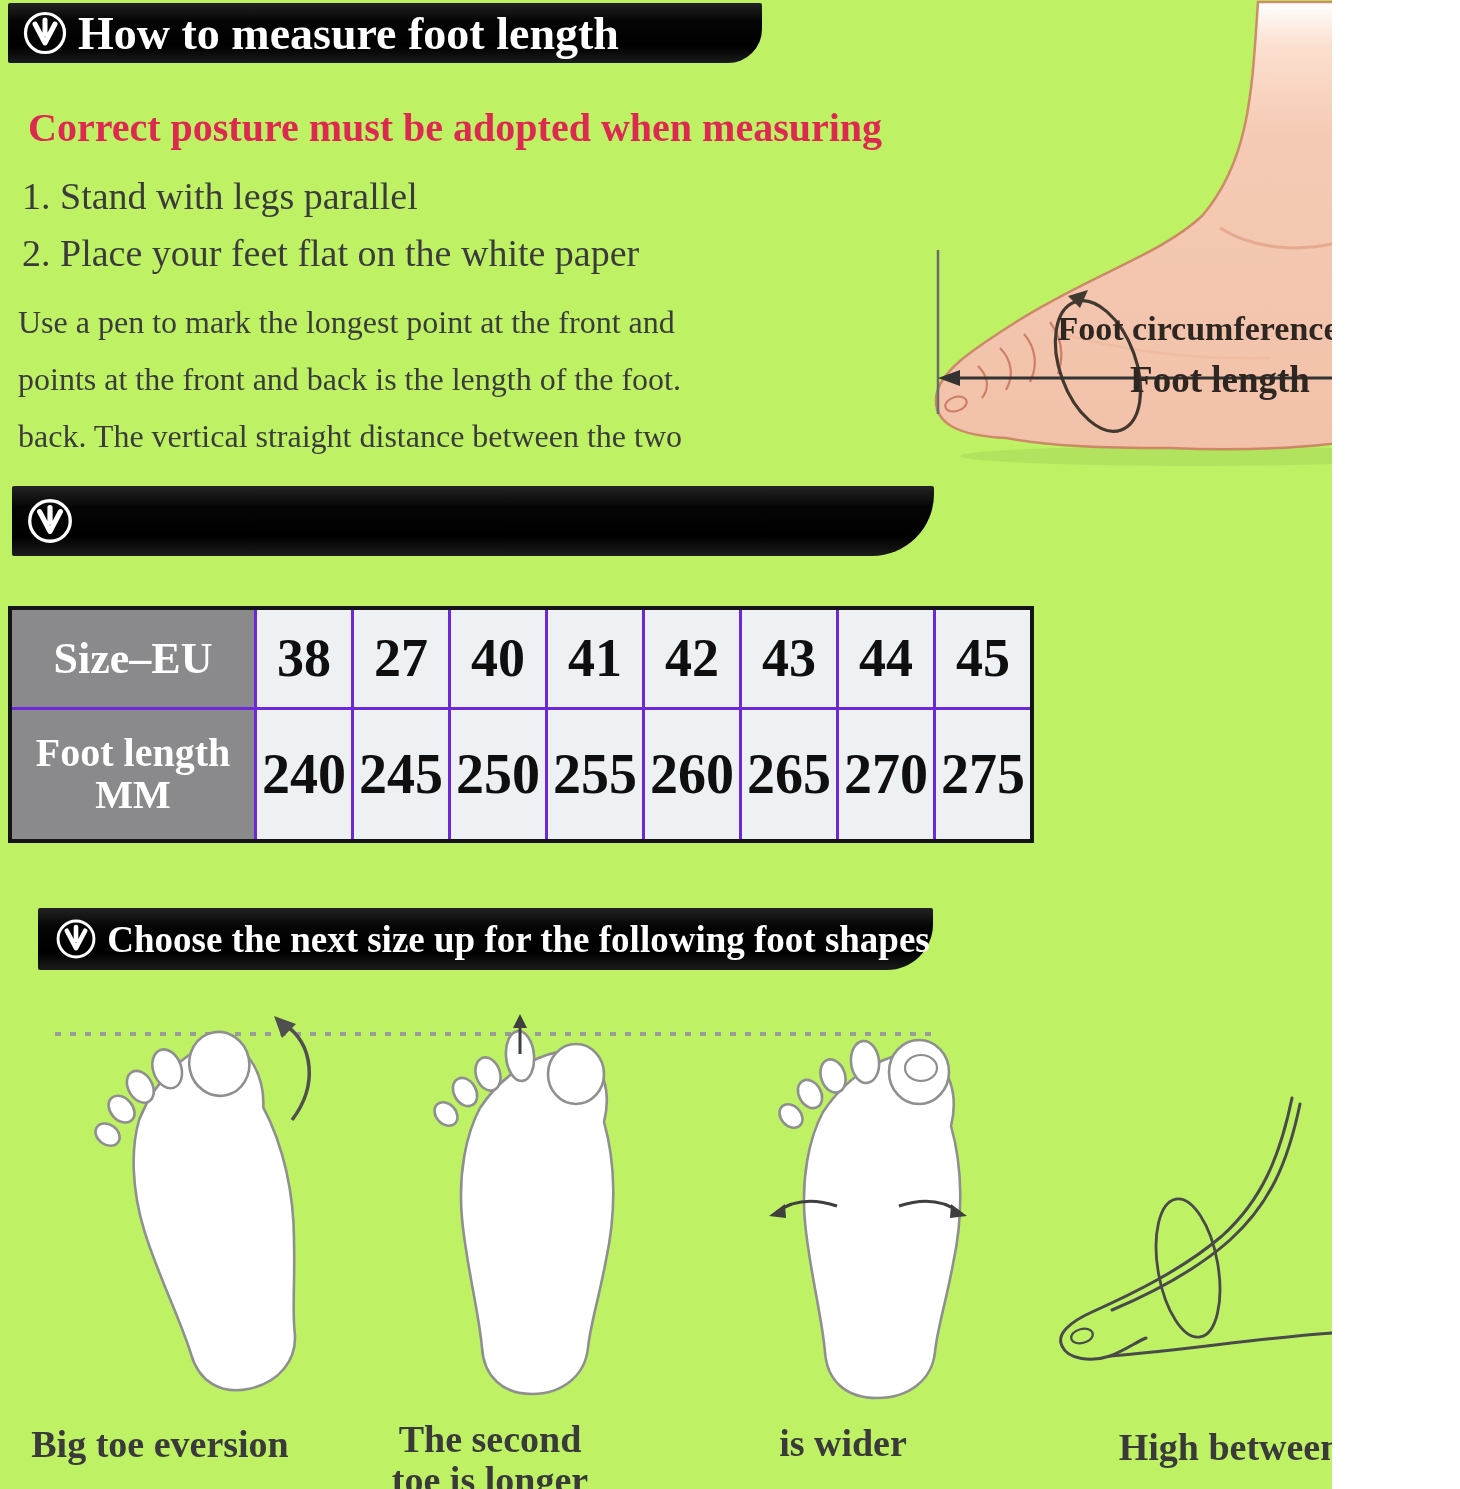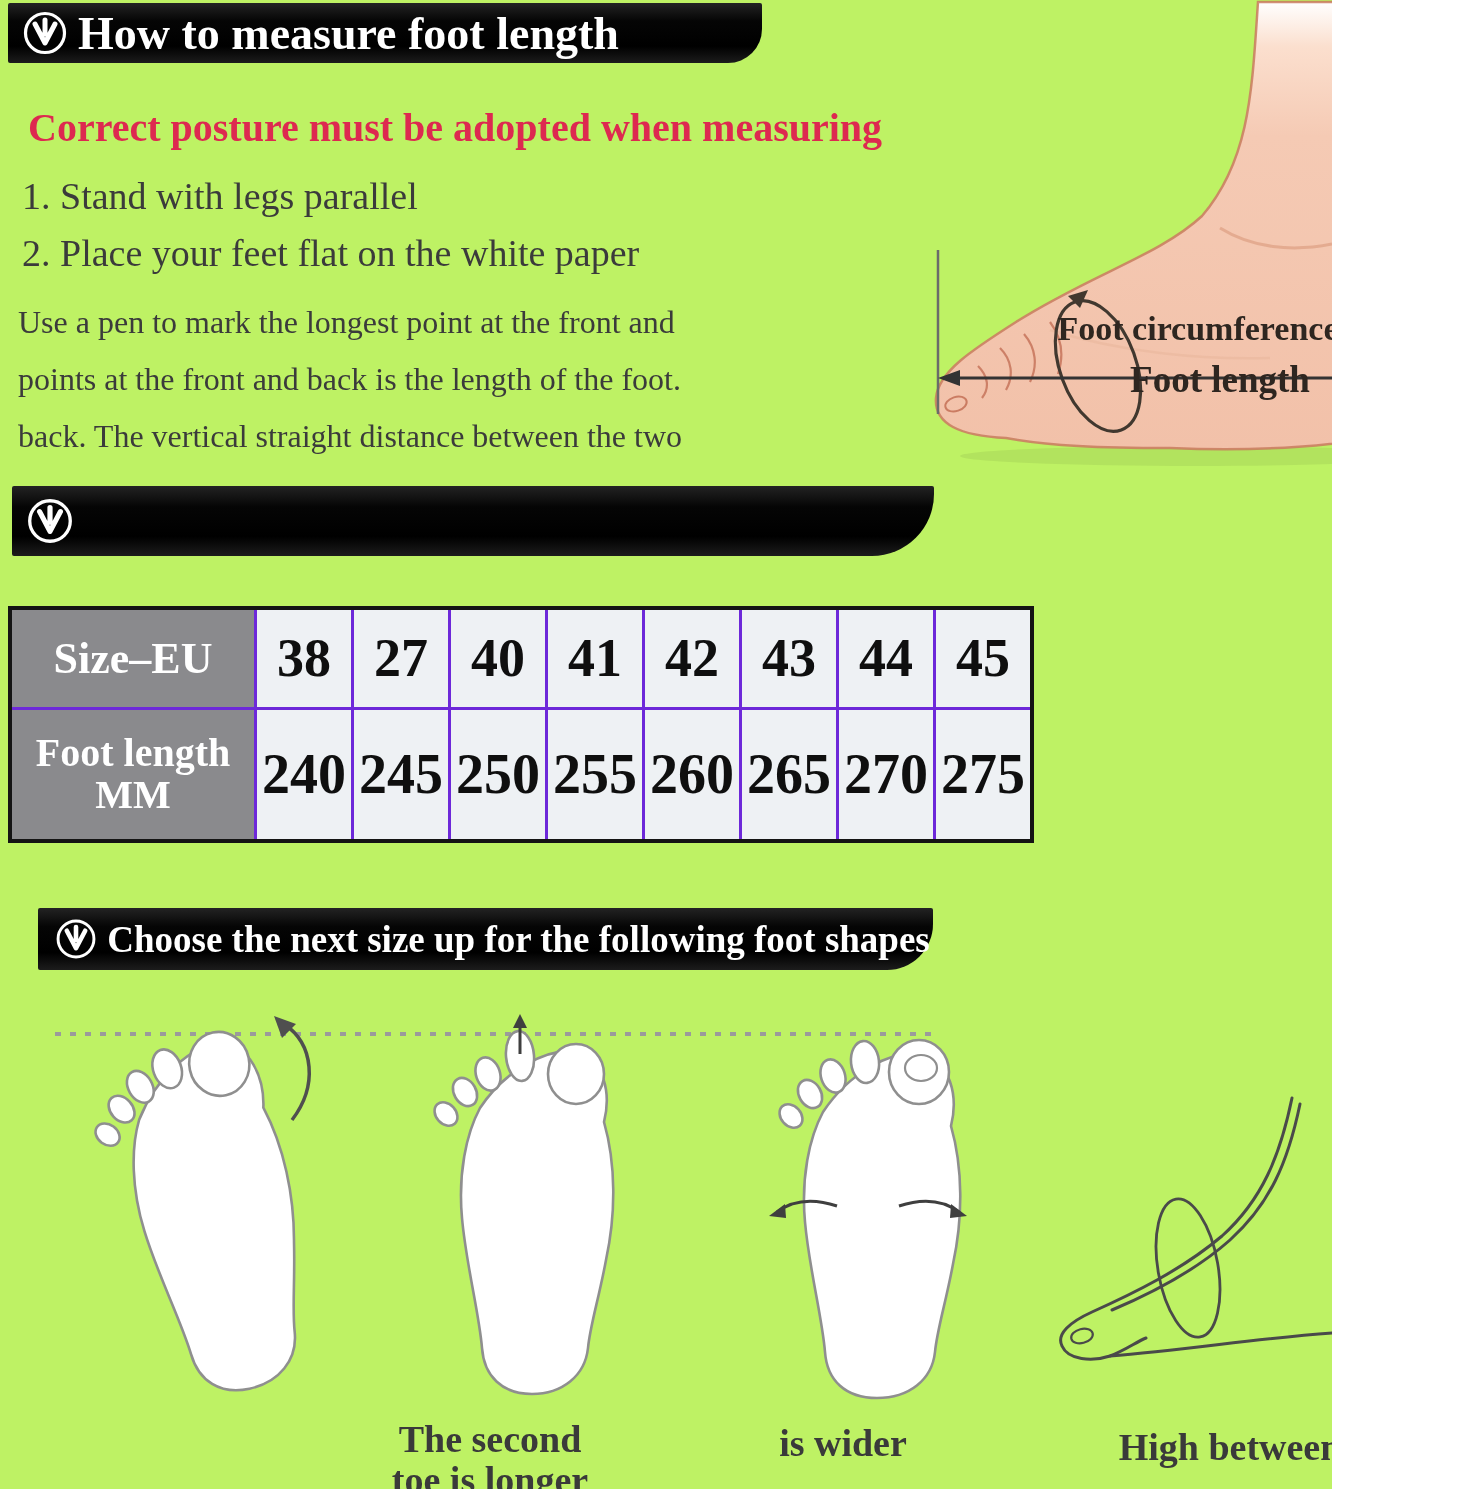--- a/index.html
+++ b/index.html
@@ -238,20 +238,23 @@
 
       <path d="M 70,278 C 150,272 230,258 306,254 C 336,252 356,246 366,234
                C 378,218 376,196 366,176 C 350,146 336,112 330,68 L 328,20"></path>
 
       <ellipse cx="42" cy="258" rx="11" ry="7" transform="rotate(-14 42 258)" stroke-width="2.2"></ellipse>
 
       <ellipse cx="148" cy="190" rx="30" ry="70" transform="rotate(-10 148 190)" stroke-width="2.8"></ellipse>
     </g>
   </svg>
 
+  <div class="footlabel" id="label1">
+    <div>Big toe eversion</div>
+  </div>
   <div class="footlabel" id="label2">
     <div>The second</div>
     <div>toe is longer</div>
   </div>
   <div class="footlabel" id="label3">
     <div>is wider</div>
   </div>
   <div class="footlabel" id="label4">
     <div>High between</div>
   </div>

